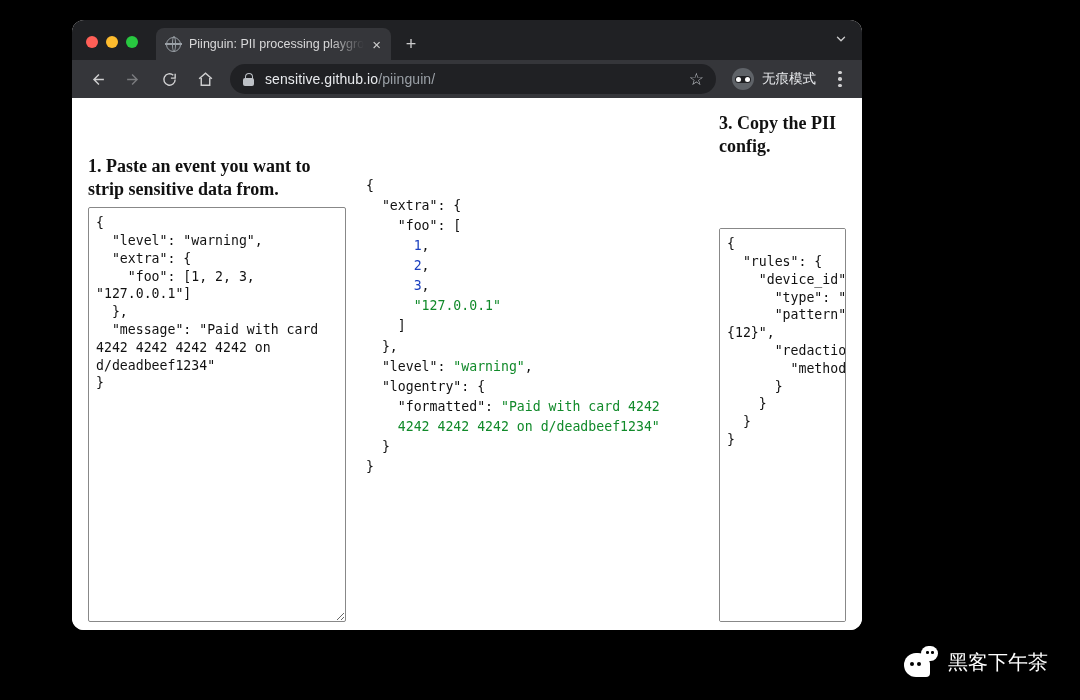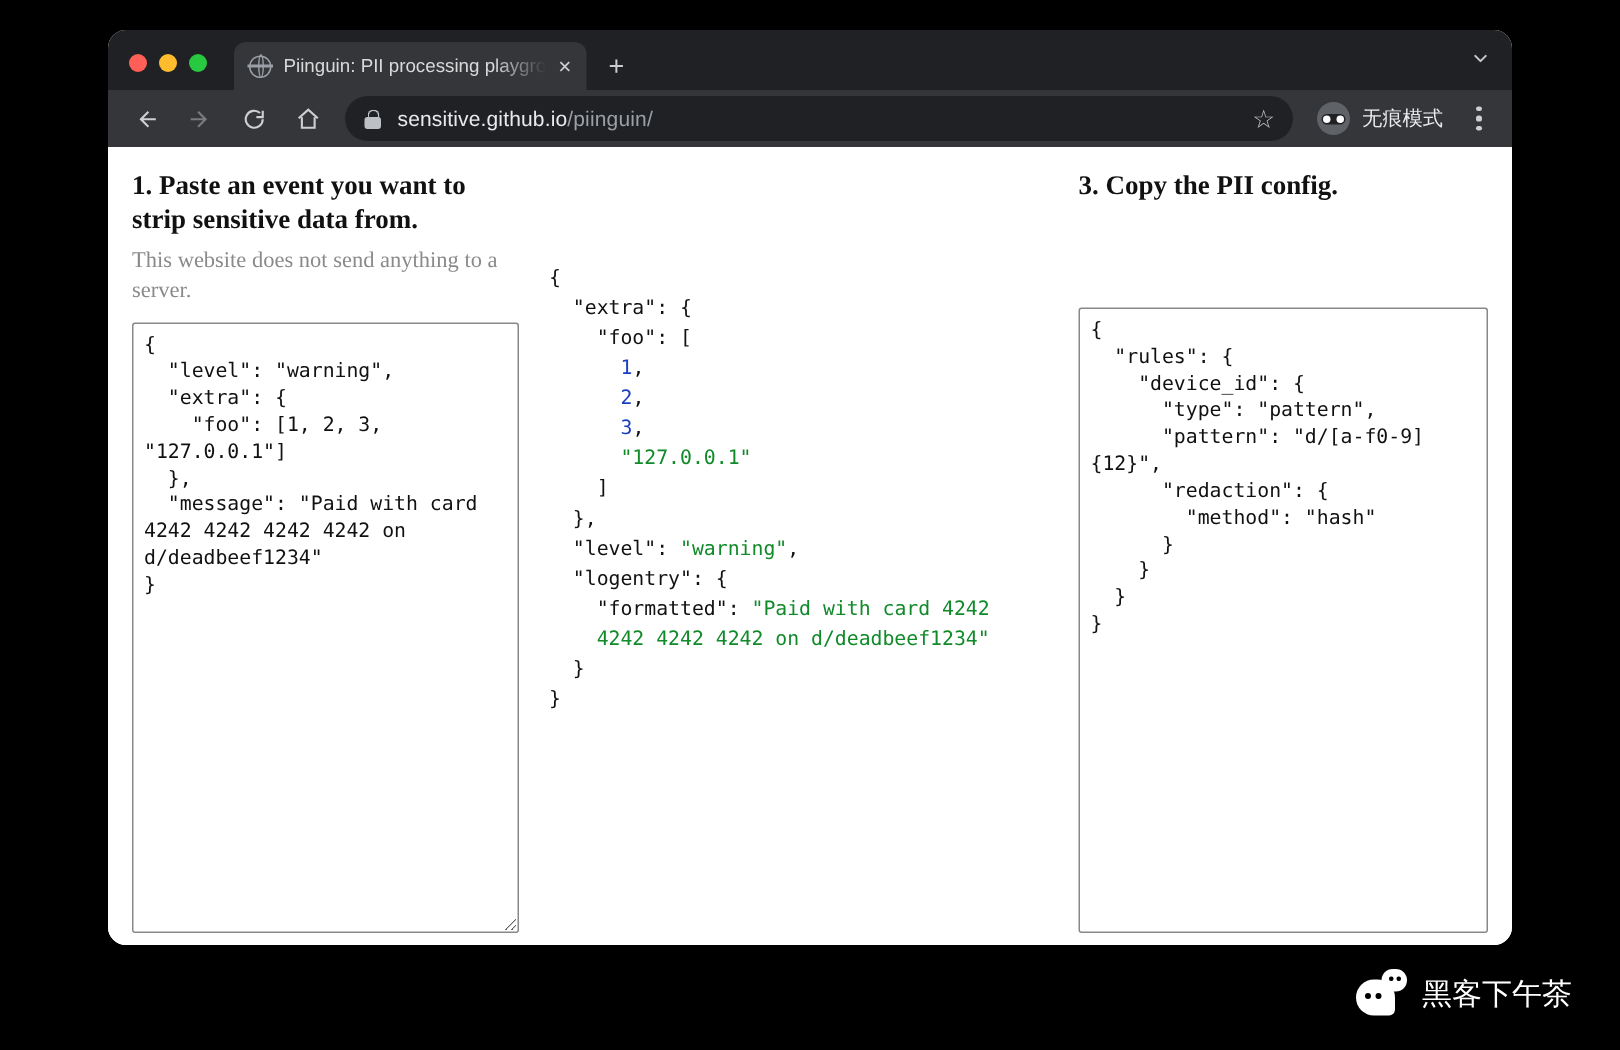--- a/index.html
+++ b/index.html
@@ -1,21 +1,21 @@
 <!DOCTYPE html>
 <html><head>
 <meta charset="utf-8">
 <style>
   * { box-sizing: border-box; margin: 0; padding: 0; }
   html, body { width: 1080px; height: 700px; background: #000; font-family: -apple-system, "Segoe UI", Arial, sans-serif; overflow: hidden; }
 
   .window {
     position: absolute;
     left: 72px; top: 20px;
-    width: 936px; height: 610px;
+    width: 790px; height: 610px;
     background: #fff;
     border-radius: 12px;
     box-shadow: 0 12px 40px rgba(0,0,0,0.55);
     overflow: hidden;
     display: flex; flex-direction: column;
   }
 
   
   .tabstrip {
     height: 40px;
@@ -84,21 +84,21 @@
 
   
   .page {
     flex:1; background:#fff;
     padding: 14px 6px 8px 6px;
     display:flex; gap:0;
     font-family: Georgia, "Times New Roman", serif;
     overflow: hidden;
   }
   .col { padding: 0 10px; display:flex; flex-direction:column; }
-  .col1 { width: 278px; }
+  .col1 { width: 278px; margin-top: 43px; }
   .col2 { width: 353px; }
   .col3 { flex:1; }
 
   .col h2 { font-size: 18px; font-weight: 700; line-height:1.28; margin-bottom: 6px; color:#111; }
   .sub { color:#8a8a8a; font-size:15px; line-height:1.35; margin-bottom:10px; }
 
   textarea.box {
     width:100%; flex:1;
     border:1px solid #888; border-radius:2px;
     padding:6px 7px;
@@ -199,21 +199,20 @@
         <span></span>
         <span></span>
         <span></span>
       </div>
   </div>
 
   <div class="page">
 
     <div class="col col1">
       <h2>1. Paste an event you want to strip sensitive data from.</h2>
-      <div class="sub">This website does not send anything to a server.</div>
       <textarea class="box" spellcheck="false" style="">{
   "level": "warning",
   "extra": {
     "foo": [1, 2, 3,
 "127.0.0.1"]
   },
   "message": "Paid with card
 4242 4242 4242 4242 on
 d/deadbeef1234"
 }</textarea>

